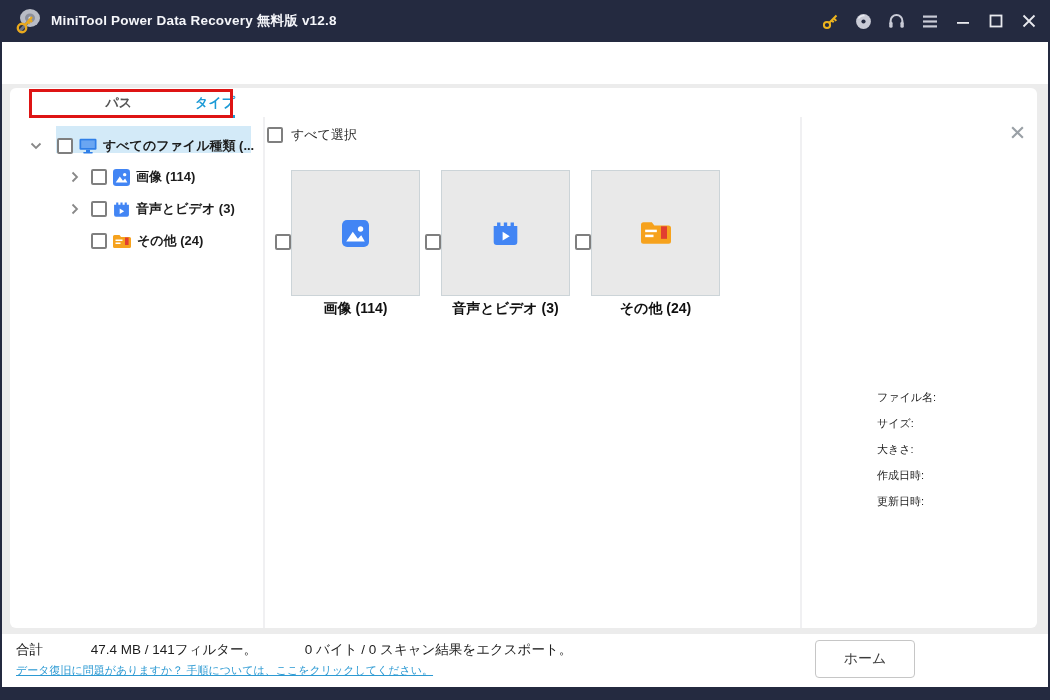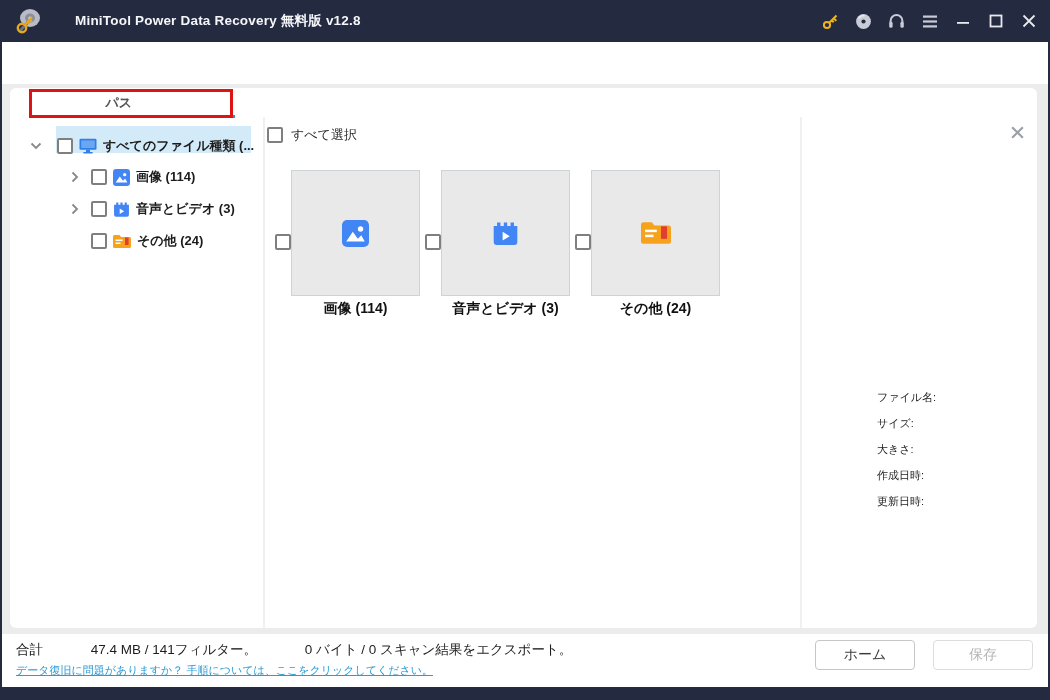--- a/index.html
+++ b/index.html
@@ -7,21 +7,21 @@
   body {
     position: relative;
     font-family: "Liberation Sans", "DejaVu Sans", sans-serif;
     background: #ececec;
     overflow: hidden;
     color: #222;
   }
   
   .titlebar {
     position:absolute; left:0; top:0; width:1050px; height:42px;
-    background:#242a40; display:flex; align-items:center;gap:24px;
+    background:#242a40; display:flex; align-items:center;
   }
   .logo { margin-left:15px; width:27px; height:27px; flex:0 0 auto; }
   .app-title { margin-left:9px; color:#f5f6fa; font-size:13.5px; font-weight:bold; letter-spacing:.2px; }
   .tb-icons { position:absolute; right:13px; top:0; height:42px; display:flex; align-items:center; gap:16px; }
   .tb-icons .tbi { width:17px; height:17px; display:flex; align-items:center; justify-content:center; cursor:pointer; }
   
   .toolbar { position:absolute; left:0; top:42px; width:1050px; height:42px; background:#ffffff; }
   .tbtn {
     position:absolute; top:48px; height:29px; background:#fff;
     border:1px solid #cfcfcf; border-radius:5px;
@@ -81,21 +81,21 @@
   .c1 { left:265px; } .c2 { left:415px; } .c3 { left:565px; }
   
   .close-x { position:absolute; left:1000px; top:37px; width:15px; height:15px; cursor:pointer; }
   .detail-row { position:absolute; left:867px; font-size:11px; color:#1f1f1f; height:26px; line-height:26px; }
   
   .bottombar { position:absolute; left:2px; top:634px; width:1046px; height:53px; background:#fff; }
   .sum-line { position:absolute; left:14px; top:7px; font-size:13.5px; color:#1d1d1d; white-space:nowrap; }
   .sum-line b { font-weight:normal;margin-left:44px; }
   .help-link { position:absolute; left:14px; top:29px; font-size:11px; color:#2d9ad3;
                text-decoration:underline; cursor:pointer; white-space:nowrap; }
-  .bbtn { position:absolute; top:6px; width:100px; height:30px; background:#fff; border-radius:4px;
+  .bbtn { position:absolute; top:6px; width:100px; height:38px; background:#fff; border-radius:4px;
           font-size:14px; font-family:inherit; cursor:pointer; }
   .bbtn-home { left:813px; border:1px solid #c6c6c6; color:#3c3c3c; }
   .bbtn-save { left:931px; border:1px solid #dddddd; color:#b4b4b4; }
   
   .edge-bottom { position:absolute; left:0; top:687px; width:1050px; height:13px; background:#242a40; }
   .edge-left  { position:absolute; left:0; top:42px; width:2px; height:658px; background:#242a40; }
   .edge-right { position:absolute; left:1048px; top:42px; width:2px; height:658px; background:#242a40; }
 </style>
 </head>
 <body>
@@ -185,20 +185,23 @@
       </svg>
     <input type="text" placeholder="検索" style="">
   </div>
 </div>
 
 <div class="panel">
 
   <div class="tab tab-path">
     <span>パス</span>
   </div>
+  <div class="tab tab-type">
+    <span>タイプ</span>
+  </div>
   <div class="tab-underline"></div>
   <div class="red-annotation"></div>
 
   <div class="root-highlight"></div>
 
   <div class="tree-row row-root">
     <svg class="chev" viewBox="0 0 12 12">
         <path d="M1.5 3.5L6 8l4.5-4.5" fill="none" stroke="#888" stroke-width="1.8"></path>
       </svg>
     <span class="cbx"></span>
@@ -295,18 +298,17 @@
   <div class="detail-row" style="top:374px">作成日時:</div>
   <div class="detail-row" style="top:400px">更新日時:</div>
 </div>
 
 <div class="bottombar">
   <div class="sum-line">
     <span>合計 </span><b>47.4 MB / 141</b><span>フィルター。 </span><b>0 バイト / 0</b><span> スキャン結果をエクスポート。</span>
   </div>
   <a class="help-link">データ復旧に問題がありますか？ 手順については、ここをクリックしてください。</a>
   <button class="bbtn bbtn-home">ホーム</button>
-  <button class="bbtn bbtn-save" disabled="">保存</button>
 </div>
 
 <div class="edge-left"></div>
 <div class="edge-right"></div>
 <div class="edge-bottom"></div>
 
 </body></html>

